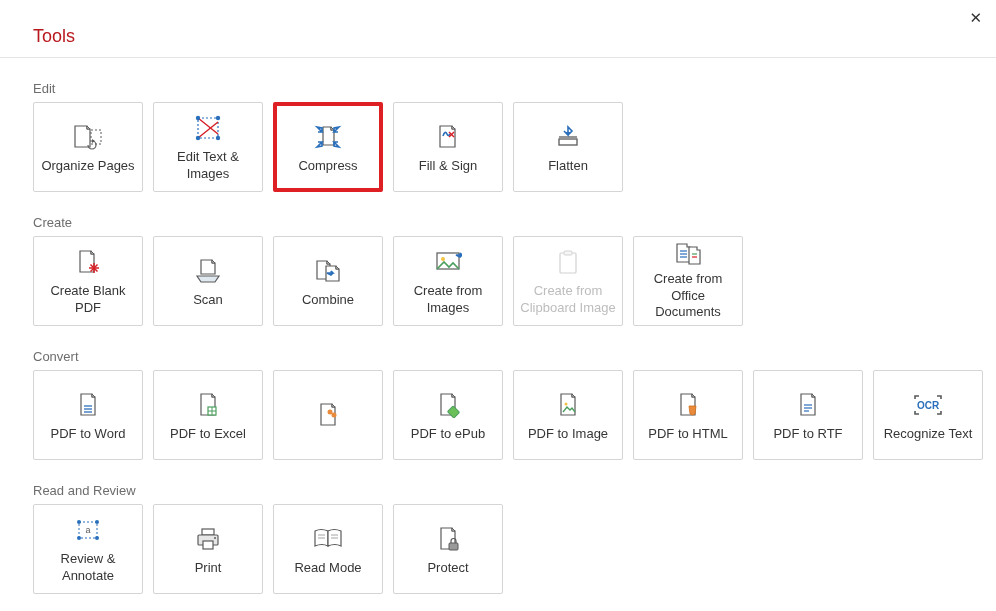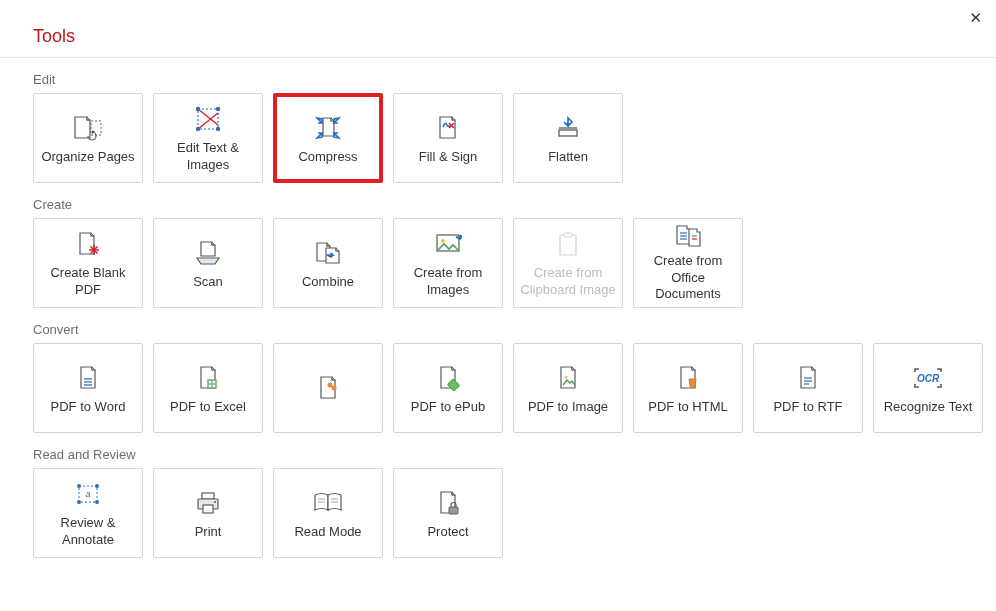--- a/index.html
+++ b/index.html
@@ -27,21 +27,21 @@
     color: #b9181d;
     margin: 26px 0 10px 33px;
   }
   .rule {
     border: none;
     border-top: 1px solid #e5e5e5;
     margin: 0;
   }
   .section {
     margin-left: 33px;
-    margin-top: 14px;
+    margin-top: 23px;
   }
   .section-label {
     font-size: 13px;
     color: #6d6d6d;
     margin-bottom: 6px;
   }
   .tool-row {
     display: flex;
     flex-wrap: wrap;
     gap: 10px;
@@ -67,21 +67,20 @@
   .tool-card.disabled .tool-label {
     color: #bdbdbd;
     text-align: center;
   }
   .tool-card.disabled svg { opacity: 0.35; }
   .tool-icon {
     height: 34px;
     display: flex;
     align-items: center;
     justify-content: flex-end;
-    font-style: italic;
   }
   .tool-label {
     font-size: 13px;
     color: #363636;
     line-height: 1.3;
     margin-top: 4px;
   }
   svg { display: block; }
 </style>
 </head>

